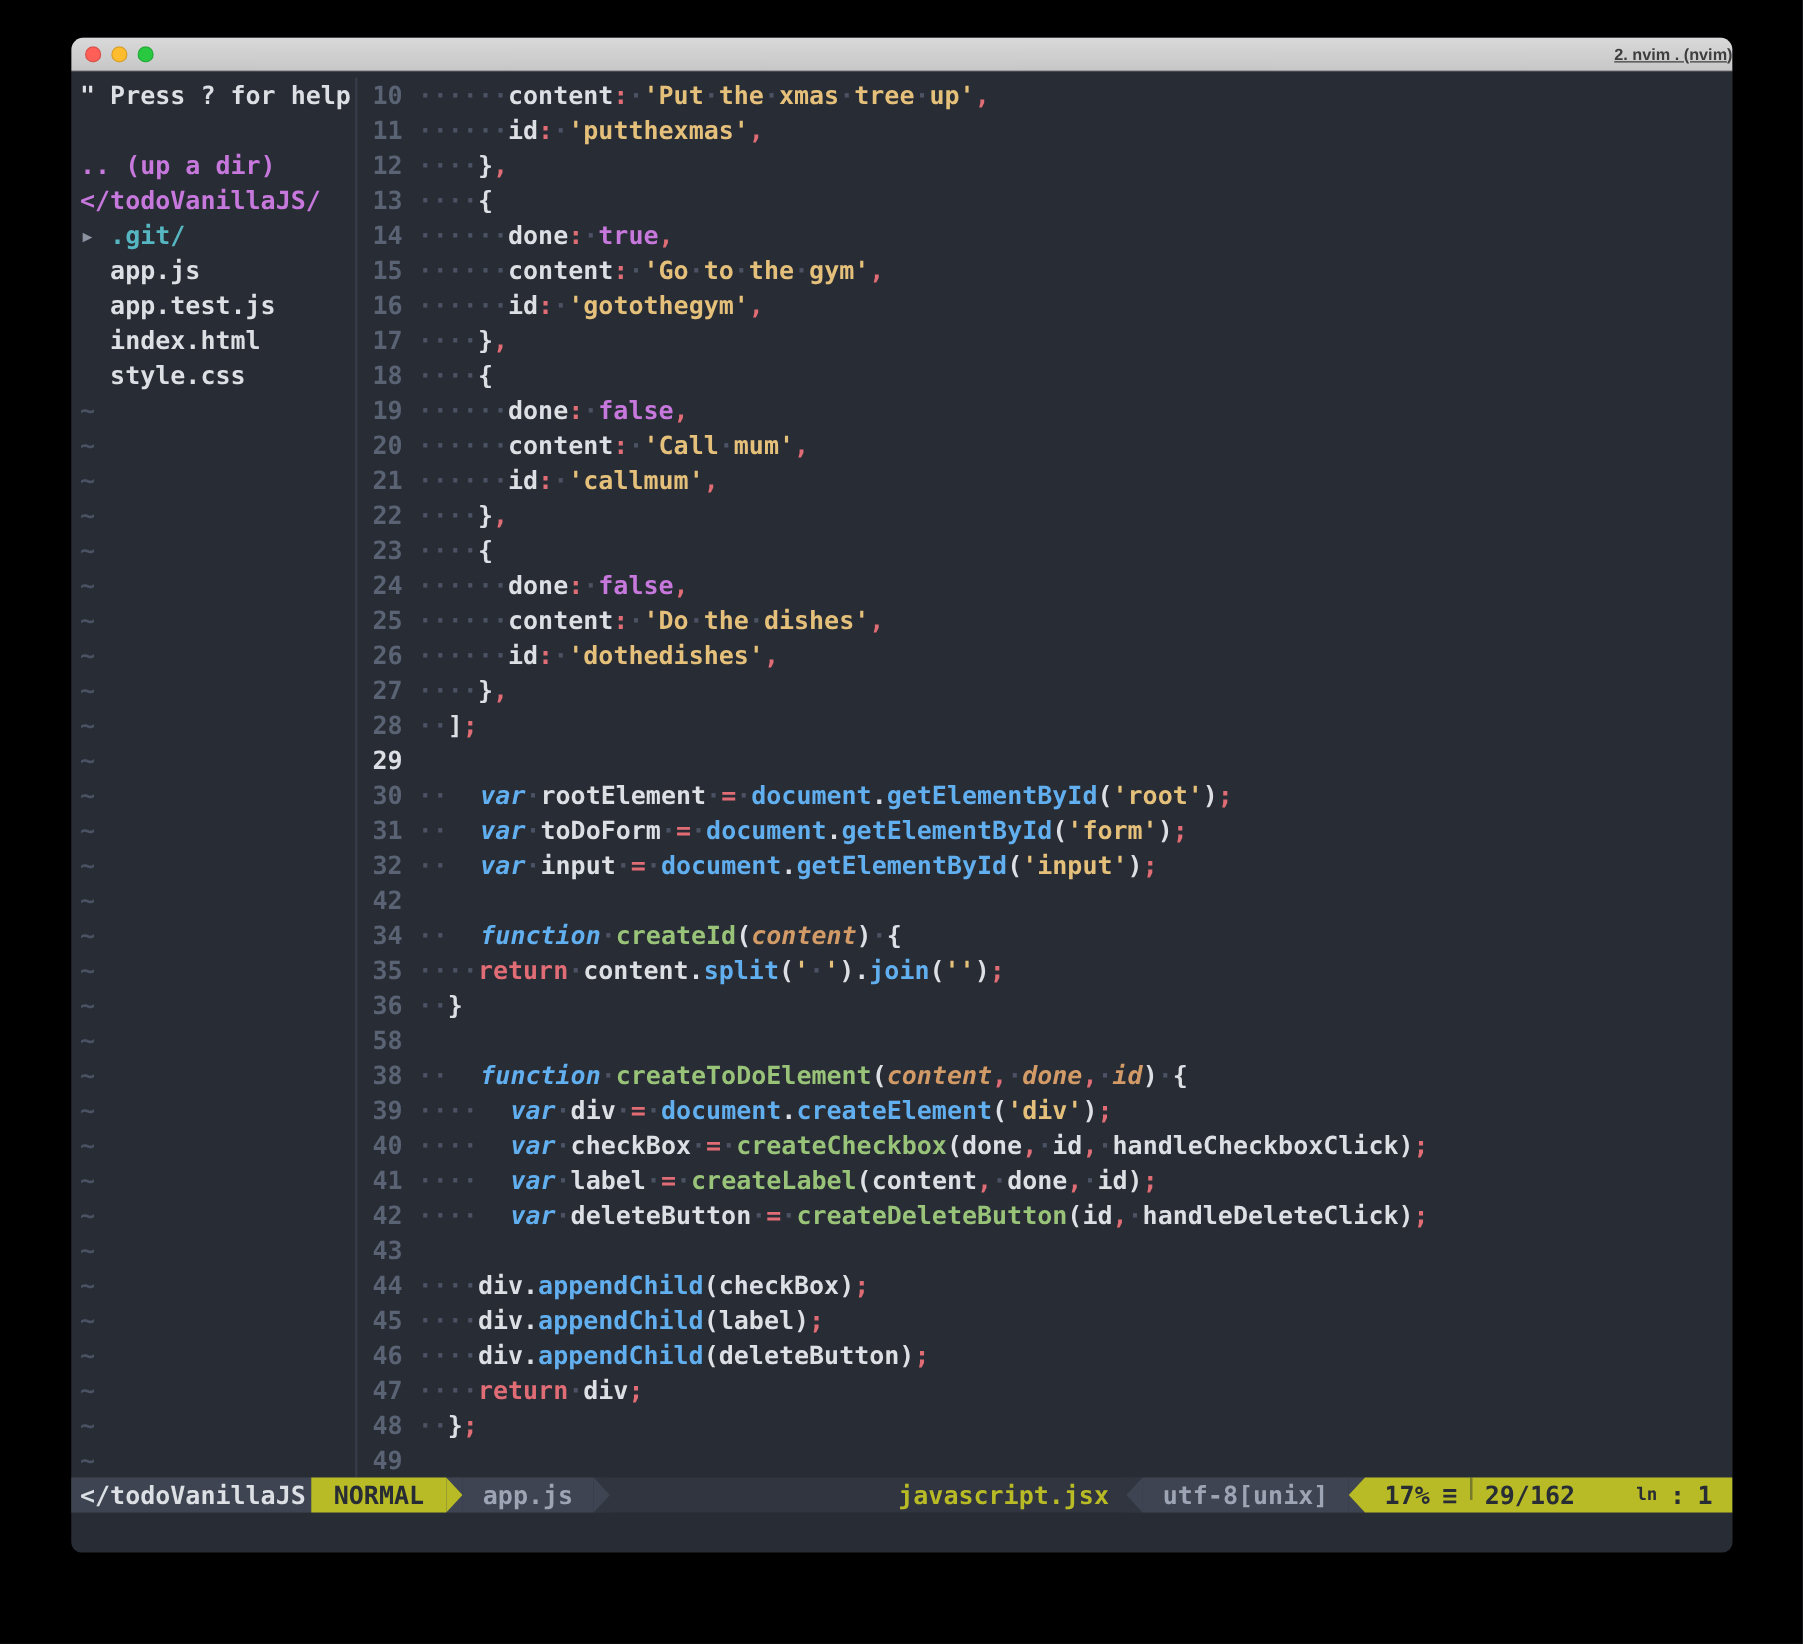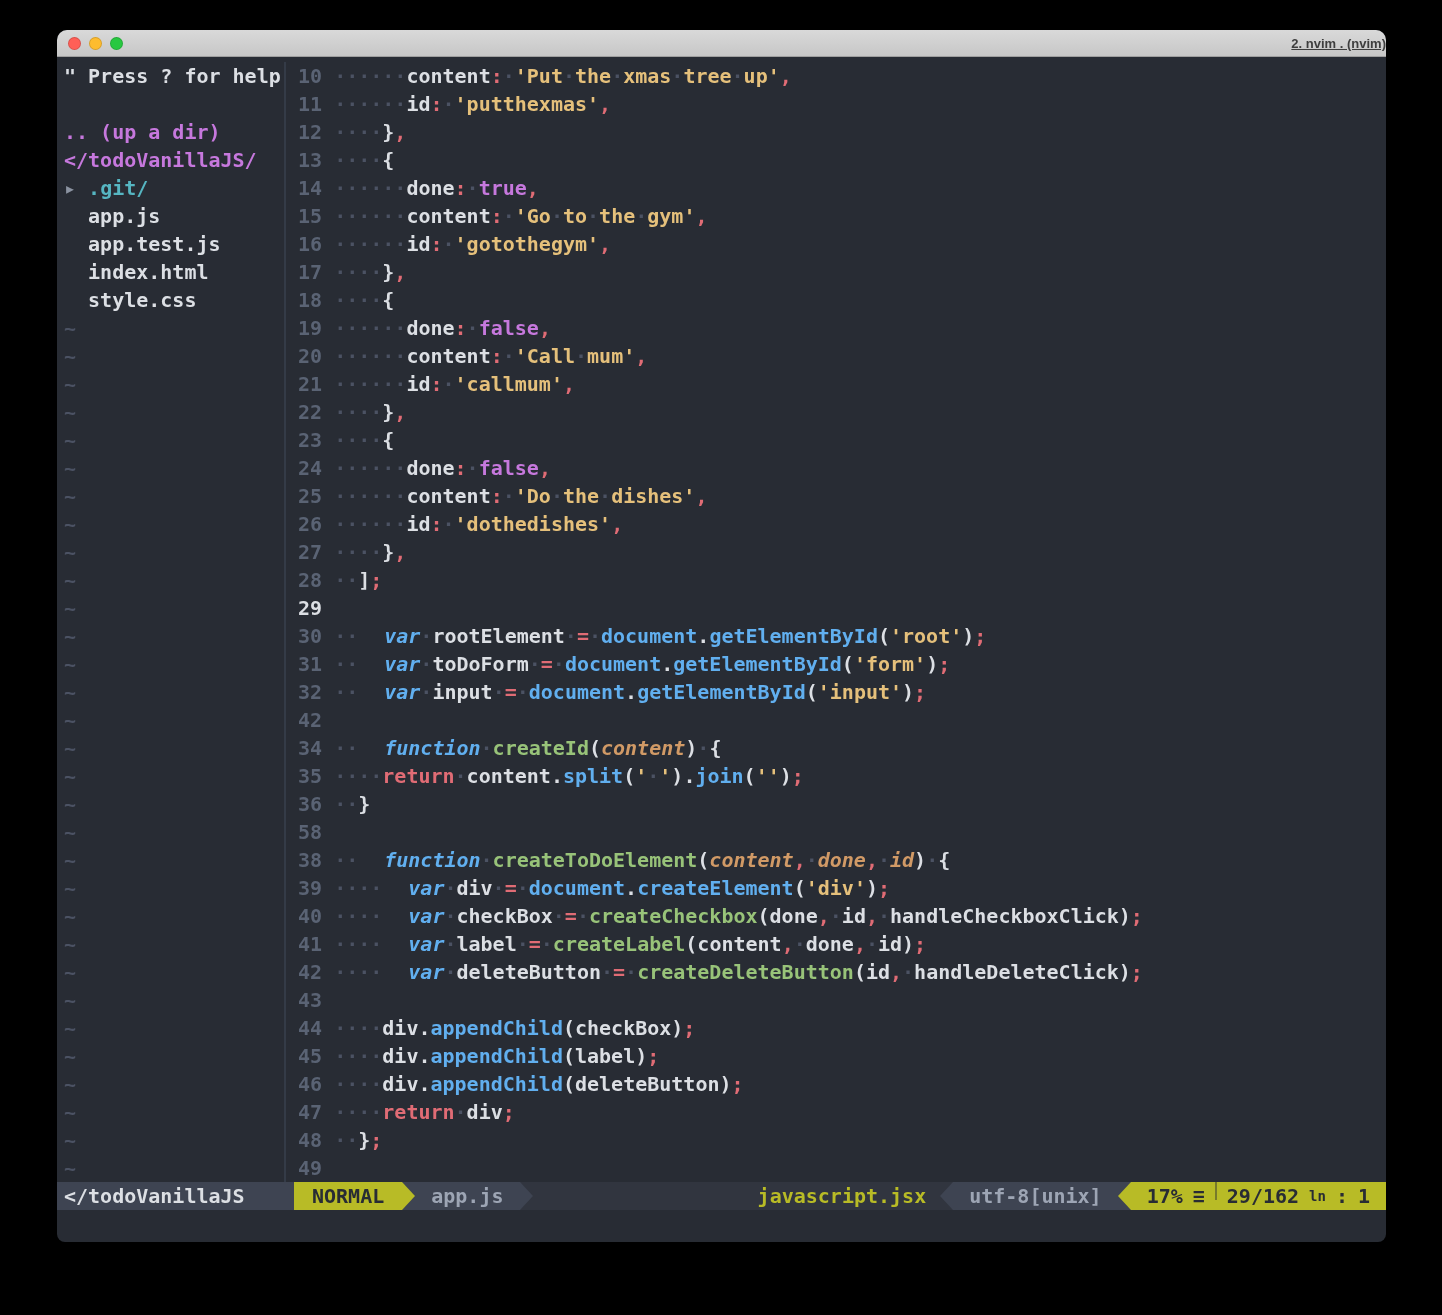--- a/index.html
+++ b/index.html
@@ -52,42 +52,42 @@
   .tk-g{color:var(--green,#98c379);}
   .tk-oi{color:var(--orange,#d19a66);font-style:italic;}
   .tk-c{color:var(--cyan,#56b6c2);}
   .tk-gr{color:var(--gray,#8b93a1);}
   
   .statusline{
     height:28px;flex-shrink:0;display:flex;align-items:stretch;
     background:var(--statusline-dark-bg,#31353f);line-height:28px;
   }
   .st-explorer{
-    width:237px;flex-shrink:0;background:var(--statusline-mid-bg,#3e4452);
+    width:192px;flex-shrink:0;background:var(--statusline-mid-bg,#3e4452);
     color:var(--foreground,#dcdfe4);padding-left:7px;box-sizing:border-box;
   }
   .st-mode{
     background:var(--statusline-mode-bg,#b8bb26);color:var(--statusline-mode-fg,#282c34);
     padding:0 18px;font-weight:bold;flex-shrink:0;
   }
   .arrow{width:0;height:0;flex-shrink:0;border-top:14px solid transparent;border-bottom:14px solid transparent;}
   .a-mode{border-left:13px solid var(--statusline-mode-bg,#b8bb26);background:var(--statusline-mid-bg,#3e4452);}
   .st-file{background:var(--statusline-mid-bg,#3e4452);color:var(--statusline-text,#9da5b4);padding:0 16px;flex-shrink:0;}
   .a-file{border-left:13px solid var(--statusline-mid-bg,#3e4452);background:var(--statusline-dark-bg,#31353f);}
   .st-spacer{flex:1;}
   .st-filetype{color:var(--statusline-mode-bg,#b8bb26);padding:0 14px;flex-shrink:0;}
   .a-enc{border-right:13px solid var(--statusline-mid-bg,#3e4452);background:var(--statusline-dark-bg,#31353f);}
   .st-enc{background:var(--statusline-mid-bg,#3e4452);color:var(--statusline-text,#9da5b4);padding:0 16px;flex-shrink:0;}
   .a-pos{border-right:13px solid var(--statusline-mode-bg,#b8bb26);background:var(--statusline-mid-bg,#3e4452);}
   .st-pos{
     background:var(--statusline-mode-bg,#b8bb26);color:var(--statusline-mode-fg,#282c34);
     font-weight:bold;padding:0 16px;display:flex;align-items:flex-start;gap:10px;flex-shrink:0;
   }
   .st-div{width:2px;height:18px;background:rgba(40,44,52,.45);}
-  .st-ln{font-size:14px;}
+  .st-ln{font-size:14px;margin-left:39px;}
   .cmdline{height:28px;flex-shrink:0;}
 </style>
 </head>
 <body>
 
 <div class="window">
   <div class="titlebar">
     <div class="lights">
       <span class="light r"></span>
       <span class="light y"></span>

